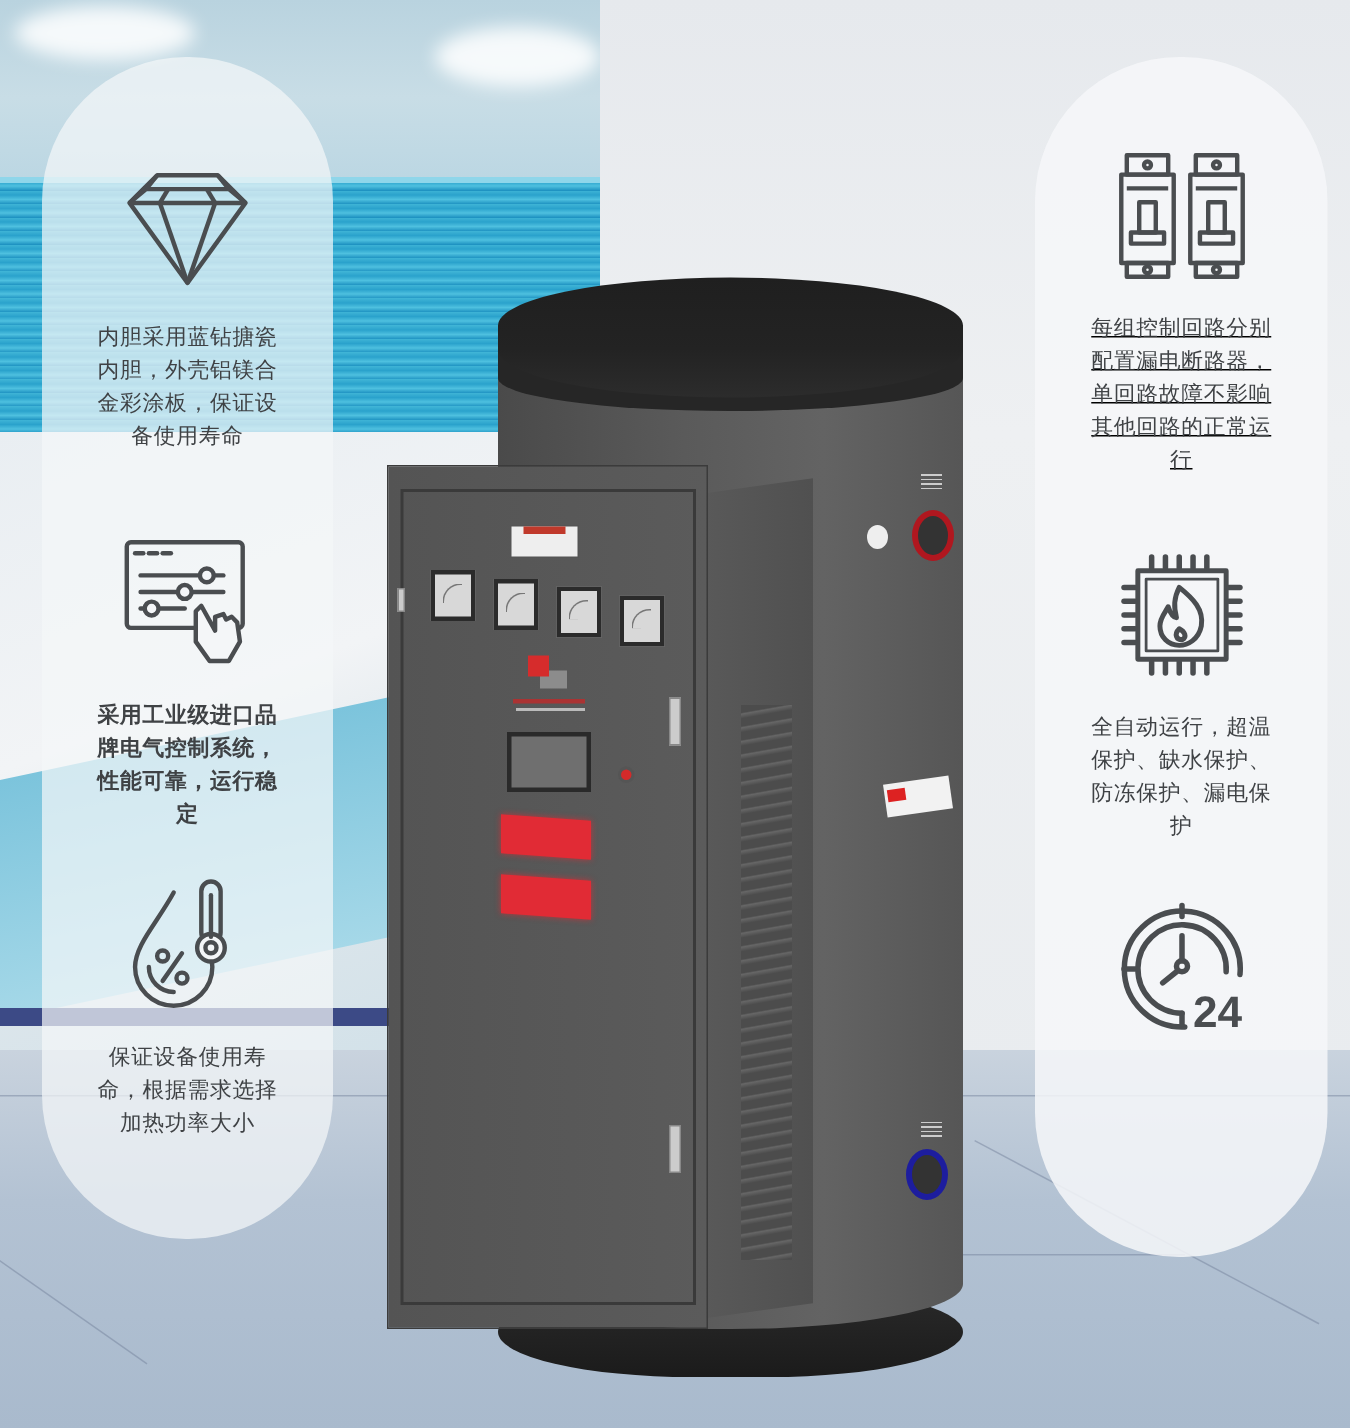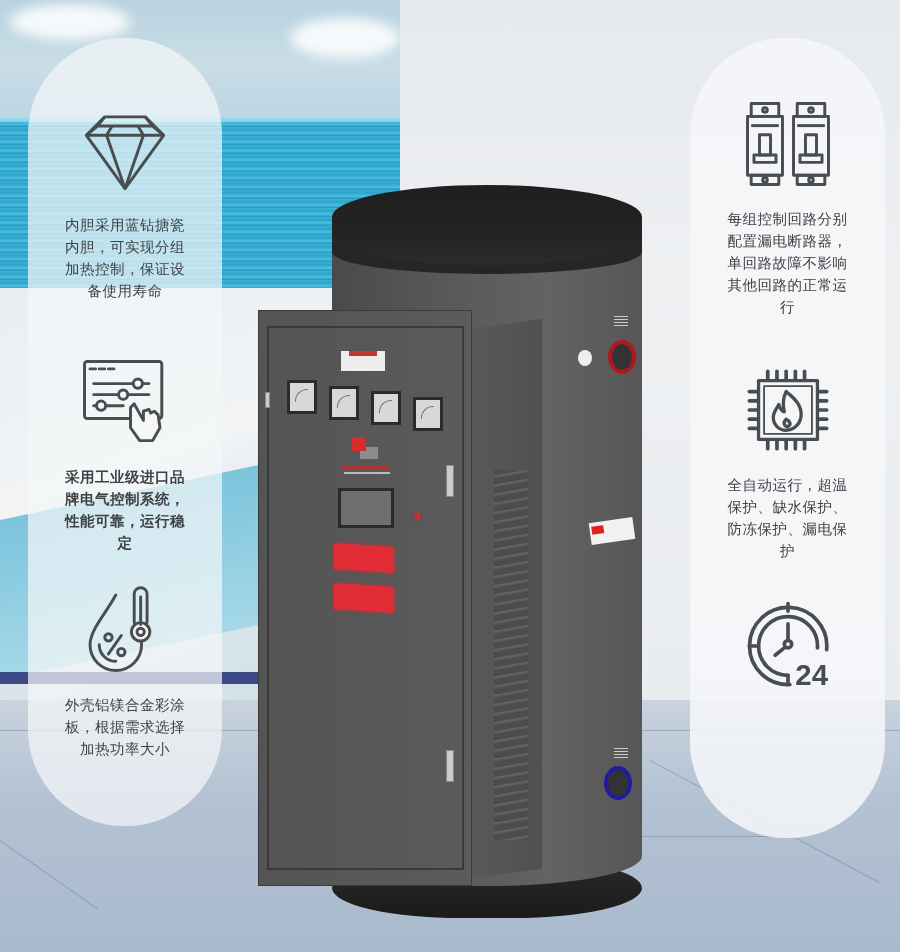--- a/index.html
+++ b/index.html
@@ -101,21 +101,21 @@
         <polygon points="28,14 72,14 92,34 50,92 8,34"></polygon>
         <polyline points="8,34 20,24 80,24 92,34"></polyline>
         <line x1="8" y1="34" x2="92" y2="34"></line>
         <line x1="28" y1="14" x2="20" y2="24"></line>
         <line x1="72" y1="14" x2="80" y2="24"></line>
         <line x1="36" y1="24" x2="30" y2="34"></line>
         <line x1="64" y1="24" x2="70" y2="34"></line>
         <line x1="30" y1="34" x2="50" y2="92"></line>
         <line x1="70" y1="34" x2="50" y2="92"></line>
       </svg>
-      <div class="text">内胆采用蓝钻搪瓷内胆，可实现分组加热控制，保证设备使用寿命</div>
+      <div class="text">内胆采用蓝钻搪瓷内胆，外壳铝镁合金彩涂板，保证设备使用寿命</div>
     </div>
 
     <div class="feature" style="top:318px;font-weight:bold;">
       <svg class="icon" viewBox="0 0 100 100" fill="none" stroke="#4a4d50" stroke-width="3.2" stroke-linecap="round" stroke-linejoin="round">
         <rect x="6" y="6" width="84" height="62" rx="3"></rect>
         <line x1="12" y1="14" x2="18" y2="14"></line>
           <line x1="22" y1="14" x2="28" y2="14"></line>
           <line x1="32" y1="14" x2="38" y2="14"></line>
         <line x1="16" y1="30" x2="76" y2="30"></line>
           <circle cx="64" cy="30" r="5" fill="#f4f6f8"></circle>
@@ -133,26 +133,26 @@
         <path d="M40 12 C28 34 12 50 12 66 A28 28 0 0 0 68 66 C68 58 64 52 62 48"></path>
         <path d="M22 66 A18 18 0 0 0 40 84"></path>
         <rect x="60" y="4" width="14" height="44" rx="7"></rect>
         <circle cx="67" cy="52" r="10" fill="#f4f6f8"></circle>
         <circle cx="67" cy="52" r="4"></circle>
         <line x1="67" y1="14" x2="67" y2="44"></line>
         <circle cx="32" cy="58" r="4"></circle>
           <circle cx="46" cy="74" r="4"></circle>
         <line x1="46" y1="56" x2="32" y2="76"></line>
       </svg>
-      <div class="text">外壳铝镁合金彩涂板，根据需求选择加热功率大小</div>
+      <div class="text">保证设备使用寿命，根据需求选择加热功率大小</div>
     </div>
   </div>
 
   <div class="pill right">
-    <div class="feature" style="top:60px;">
+    <div class="feature" style="top:60px;text-decoration:underline;">
       <svg class="icon" viewBox="0 0 100 100" fill="none" stroke="#4a4d50" stroke-width="3.2" stroke-linejoin="round">
         <rect x="10" y="6" width="30" height="14"></rect>
           <rect x="6" y="20" width="38" height="64"></rect>
           <rect x="10" y="84" width="30" height="10"></rect>
         <circle cx="25" cy="13" r="2.5"></circle>
           <circle cx="25" cy="89" r="2.5"></circle>
         <line x1="10" y1="30" x2="40" y2="30"></line>
         <rect x="19" y="40" width="12" height="22"></rect>
           <rect x="13" y="62" width="24" height="8"></rect>
         <rect x="60" y="6" width="30" height="14"></rect>

